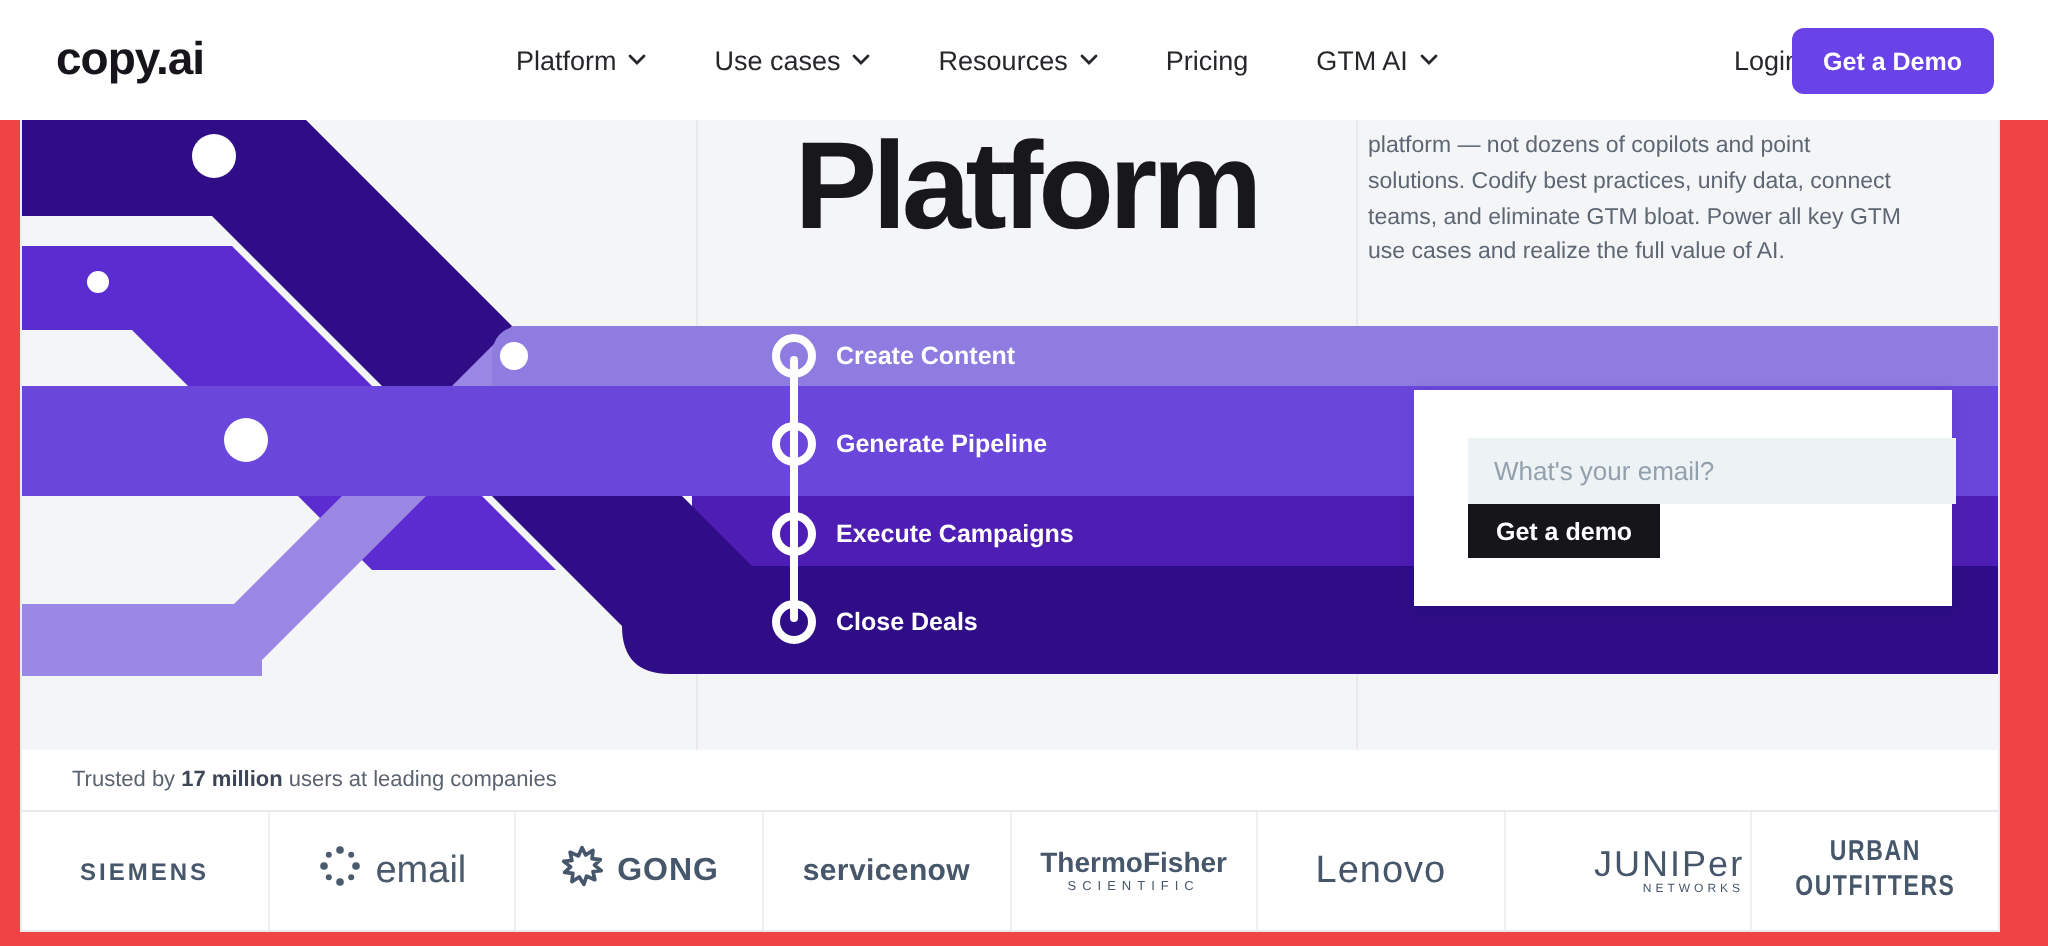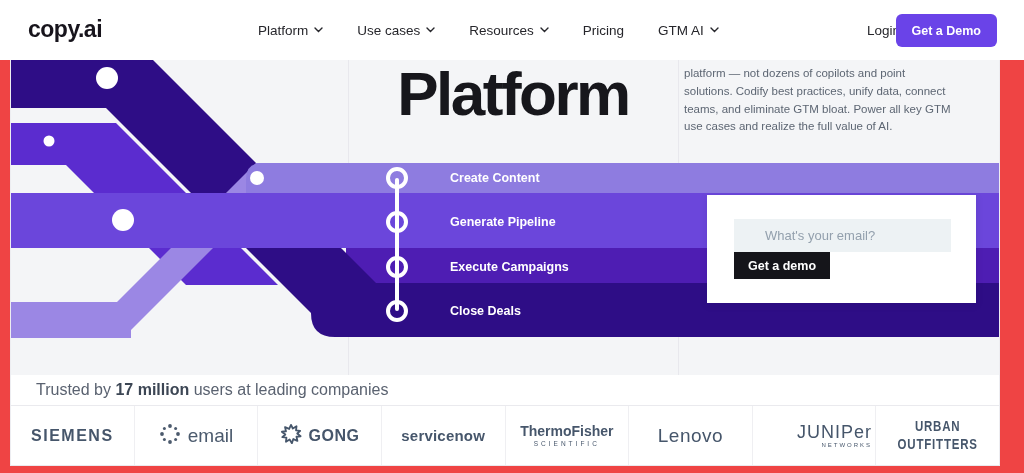--- a/index.html
+++ b/index.html
@@ -22,48 +22,48 @@
   .hero { position:absolute; left:10px; top:60px; width:990px; height:315px; background:#f4f5f7;
           border-left:1px solid #ededf1; border-right:1px solid #ededf1; overflow:hidden; }
   .hero svg.tracks { position:absolute; left:0; top:0; }
   .hero-title { position:absolute; left:337px; top:-2px; width:330px; text-align:center;
                 font-size:62px; font-weight:800; letter-spacing:-2.5px; color:#17171c; z-index:5; }
   .hero-desc { position:absolute; left:673px; top:5px; width:272px; font-size:11.5px; line-height:1.55;
                color:#5d6673; z-index:5; }
 
   
   .tl-line { position:absolute; left:384px; top:118px; width:4px; height:133px; background:#fff; border-radius:2px; z-index:6; }
-  .tl-row { position:absolute; left:375px; height:22px; display:flex; align-items:center; z-index:7;gap:32px; }
+  .tl-row { position:absolute; left:375px; height:22px; display:flex; align-items:center; z-index:7; }
   .tl-dot { width:22px; height:22px; border:4.5px solid #fff; border-radius:50%; background:transparent; }
   .tl-label { margin-left:10px; font-size:12.5px; font-weight:700; color:#fff; white-space:nowrap; }
 
   
   .card { position:absolute; left:696px; top:135px; width:269px; height:108px; background:#fff; z-index:10;
           box-shadow:0 2px 8px rgba(20,10,60,.10); }
-  .email-input { position:absolute; left:27px; top:24px; width:217px; height:33px; background:#edf2f4; border:none;
-                 padding:0 31px; font-size:13px; color:#3a4450; font-family:"Liberation Sans",sans-serif; }
+  .email-input { position:absolute; left:27px; top:24px; width:244px; height:33px; background:#edf2f4; border:none;
+                 padding:0 13px; font-size:13px; color:#3a4450; font-family:"Liberation Sans",sans-serif; }
   .email-input::placeholder { color:#93a0ad; opacity:1; }
   .demo-btn { position:absolute; left:27px; top:57px; height:27px; padding:0 14px; border:none;
               color:#fff; font-size:12.5px; font-weight:700; font-family:"Liberation Sans",sans-serif; cursor:pointer; }
 
   
   .trusted { position:absolute; left:10px; top:375px; width:990px; height:30px; background:#fff;
              border-left:1px solid #ededf1; border-right:1px solid #ededf1; display:flex; align-items:center; }
-  .trusted-text { margin-left:25px; font-size:16px; color:#5a6270; }
+  .trusted-text { margin-left:25px; font-size:11px; color:#5a6270; }
   .trusted-text b { color:#3c4654; }
 
   
   .logos { position:absolute; left:10px; top:405px; width:990px; height:61px; background:#fff;
            border-top:1px solid #eaeaee; border-bottom:1px solid #eaeaee;
            border-left:1px solid #ededf1; border-right:1px solid #ededf1;
            display:flex; z-index:5; }
   .logo-cell { flex:1 1 0; display:flex; align-items:center; justify-content:center; gap:7px;
                border-right:1px solid #efeff2; color:#46566b; }
   .logo-cell:last-child { border-right:none; }
-  .lg-siemens { font-size:16px; font-weight:800; letter-spacing:1.5px; }
+  .lg-siemens { font-size:12px; font-weight:800; letter-spacing:1.5px; }
   .lg-rubrik  { font-size:19px; font-weight:400; color:#4b5a6d; }
   .lg-gong    { font-size:16px; font-weight:800; letter-spacing:0.5px; }
   .lg-snow    { font-size:15px; font-weight:600; letter-spacing:0.2px; }
   .two-line   { display:flex; flex-direction:column; align-items:center; line-height:1.1; }
   .lg-thermo-top { font-size:14px; font-weight:800; }
   .lg-thermo-sub { font-size:6.5px; letter-spacing:3px; margin-top:1px; }
   .lg-lenovo  { font-size:19px; font-weight:500; letter-spacing:0.5px; }
   .lg-juniper-top { font-size:18px; font-weight:300; letter-spacing:1px;margin-left:41px; }
   .lg-juniper-sub { font-size:6px; letter-spacing:2px; align-self:flex-end; margin-top:-1px; }
   .lg-urban   { font-size:11.5px; font-weight:800; letter-spacing:0.8px; transform:scaleY(1.25); text-align:center; line-height:1.25; }

